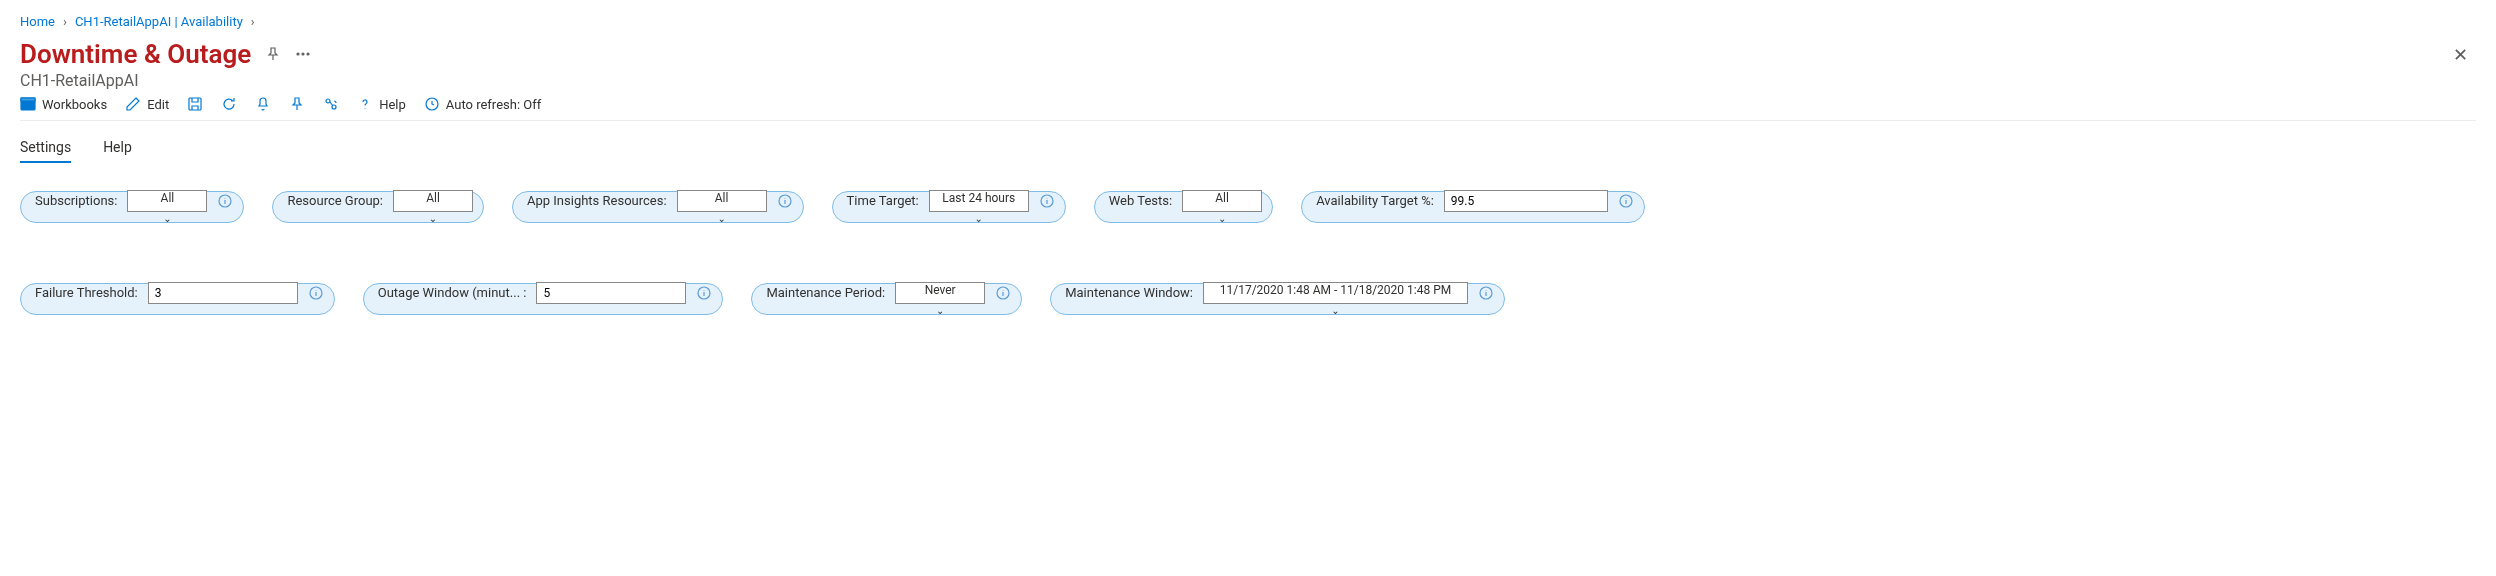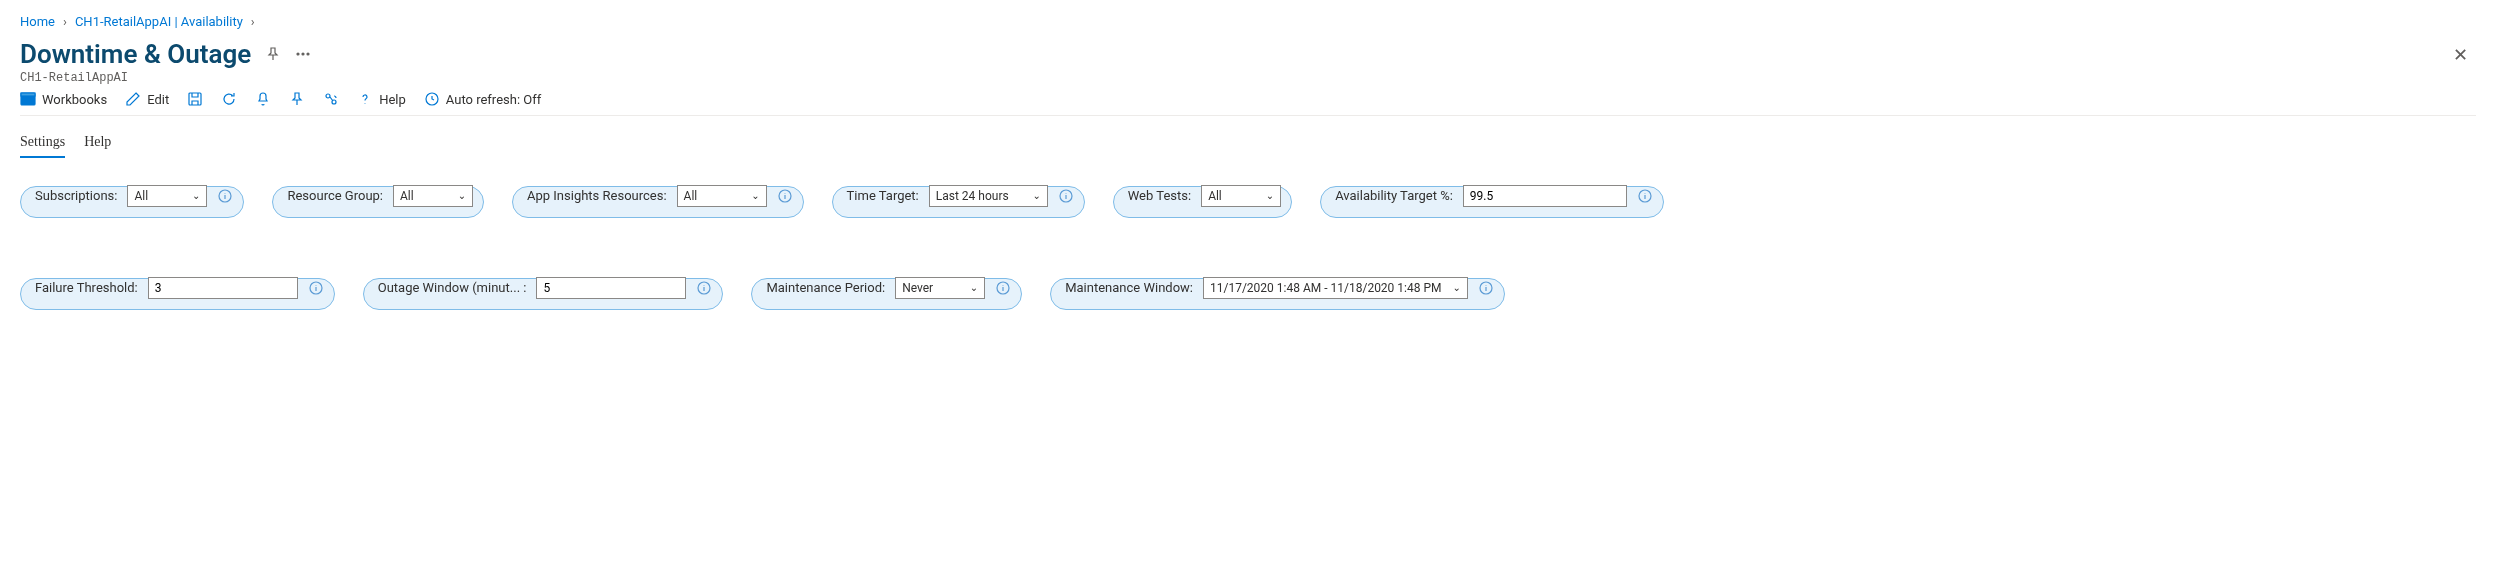--- a/index.html
+++ b/index.html
@@ -8,44 +8,44 @@
 
   .page { padding: 14px 20px 20px 20px; width:2496px; }
 
   
   .breadcrumb { font-size:13px; display:flex; align-items:flex-end; gap:4px; color:#0078d4; }
   .breadcrumb .sep { color:#605e5c; padding:0 4px; }
 
   
   .title-row { display:flex; align-items:center; justify-content:space-between; margin-top:10px; }
   .title-left { display:flex; align-items:center; gap:14px; }
-  h1 { font-weight:600; font-size:26px; margin:0; color:#0c4a6e; }
-  .subtitle { color:#605e5c; font-size:12px; margin-top:2px;font-family:Liberation Mono, monospace; }
+  h1 { font-weight:600; font-size:26px; margin:0; color:#b91c1c; }
+  .subtitle { color:#605e5c; font-size:16px; margin-top:2px; }
 
   .icon-btn { width:16px; height:16px; color:#605e5c; cursor:pointer; display:inline-flex; align-items:center; justify-content:center; }
   svg { width:16px; height:16px; stroke:currentColor; fill:none; stroke-width:1.2; }
 
   
   .toolbar { display:flex; align-items:center; gap:18px; margin-top:6px; padding-bottom:8px; border-bottom:1px solid #edebe9; }
   .tool { display:flex; align-items:center; gap:6px; color:#323130; cursor:pointer; font-size:13px; }
   .tool svg { stroke:#0078d4; }
   .tool.help svg { stroke:#0078d4; }
 
   
-  .tabs { display:flex; gap:19px; margin-top:18px;font-family:Liberation Serif, serif; }
+  .tabs { display:flex; gap:32px; margin-top:18px; }
   .tab { padding-bottom:6px; cursor:pointer; color:#323130; font-size:14px; }
   .tab.active { border-bottom:2px solid #0078d4; font-weight:400; }
 
   
   .filters { display:flex; flex-wrap:wrap; gap:28px; margin-top:28px; }
   .filters-row2 { margin-top:60px; }
   .pill { display:flex; align-items:center; gap:10px; background:#e6f2fb; border:1px solid #7fbce8; border-radius:18px; padding:4px 10px 17px 14px; height:32px; }
   .pill-label { color:#323130; font-size:13px; white-space:nowrap; }
   .pill-select, .pill-input { background:#fff; border:1px solid #8a8886; height:22px; font-size:12px; padding:0 6px; font-family:inherit; }
-  .pill-select { min-width:78px; display:flex; align-items:center; justify-content:space-between; gap:8px; cursor:pointer; }
+  .pill-select { min-width:78px; display:flex; align-items:center; justify-content:space-between; gap:8px; cursor:pointer;flex-direction:column; }
   .pill-select .chev { font-size:10px; color:#323130; }
   .pill-input { }
   .info-icon { color:#5b9bd5; width:16px; height:16px; display:inline-flex; align-items:center; justify-content:center; cursor:pointer; }
   .info-icon svg { stroke:#5b9bd5; }
 
   .close-x { font-size:18px; color:#605e5c; cursor:pointer; padding:4px 8px; font-weight:300; }
 
   .ellipsis-icon svg { stroke:#605e5c; fill:#605e5c; }
 </style>
 </head>
@@ -175,21 +175,21 @@
     <span class="info-icon">
           <svg viewBox="0 0 16 16">
             <circle cx="8" cy="8" r="6"></circle>
             <path d="M8 5v.5M8 7v4"></path>
           </svg>
         </span>
   </div>
 
   <div class="pill">
     <span class="pill-label">Time Target:</span>
-    <div class="pill-select" style="width:119px">
+    <div class="pill-select" style="width:100px">
       <span>Last 24 hours</span>
       <span class="chev">⌄</span>
     </div>
     <span class="info-icon">
           <svg viewBox="0 0 16 16">
             <circle cx="8" cy="8" r="6"></circle>
             <path d="M8 5v.5M8 7v4"></path>
           </svg>
         </span>
   </div>

